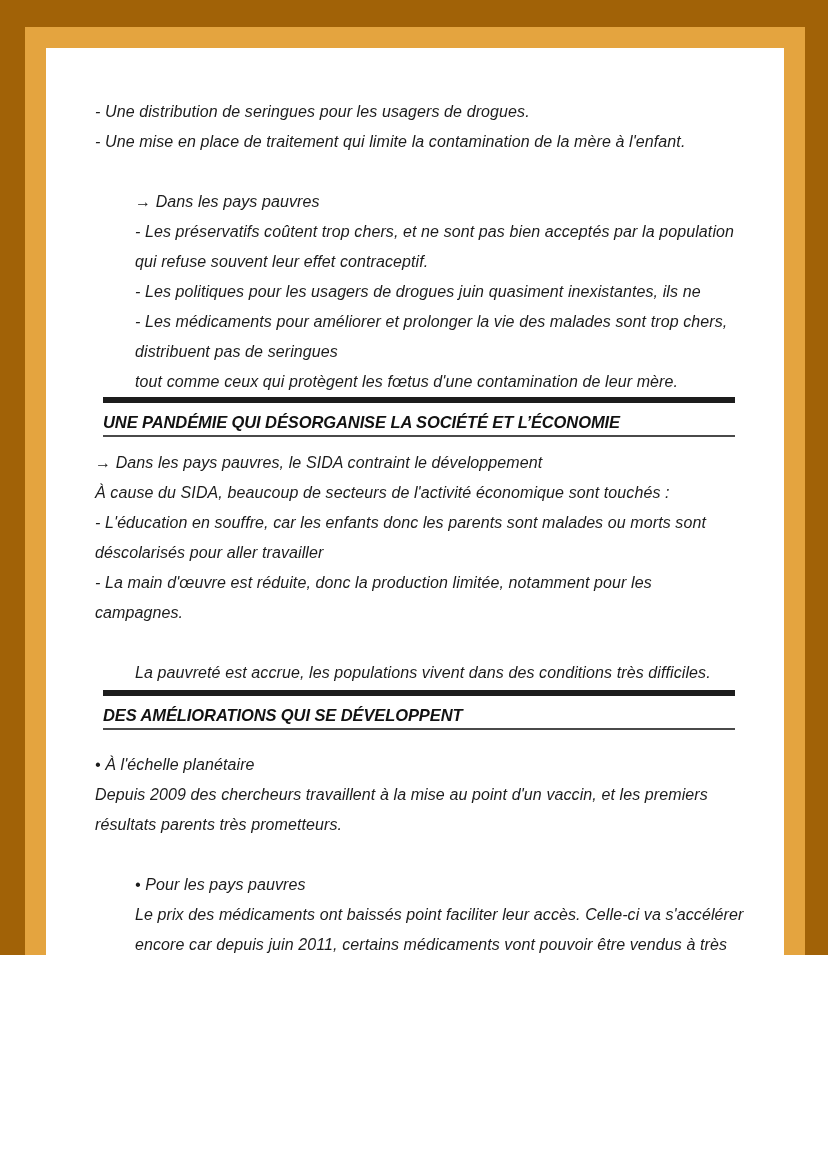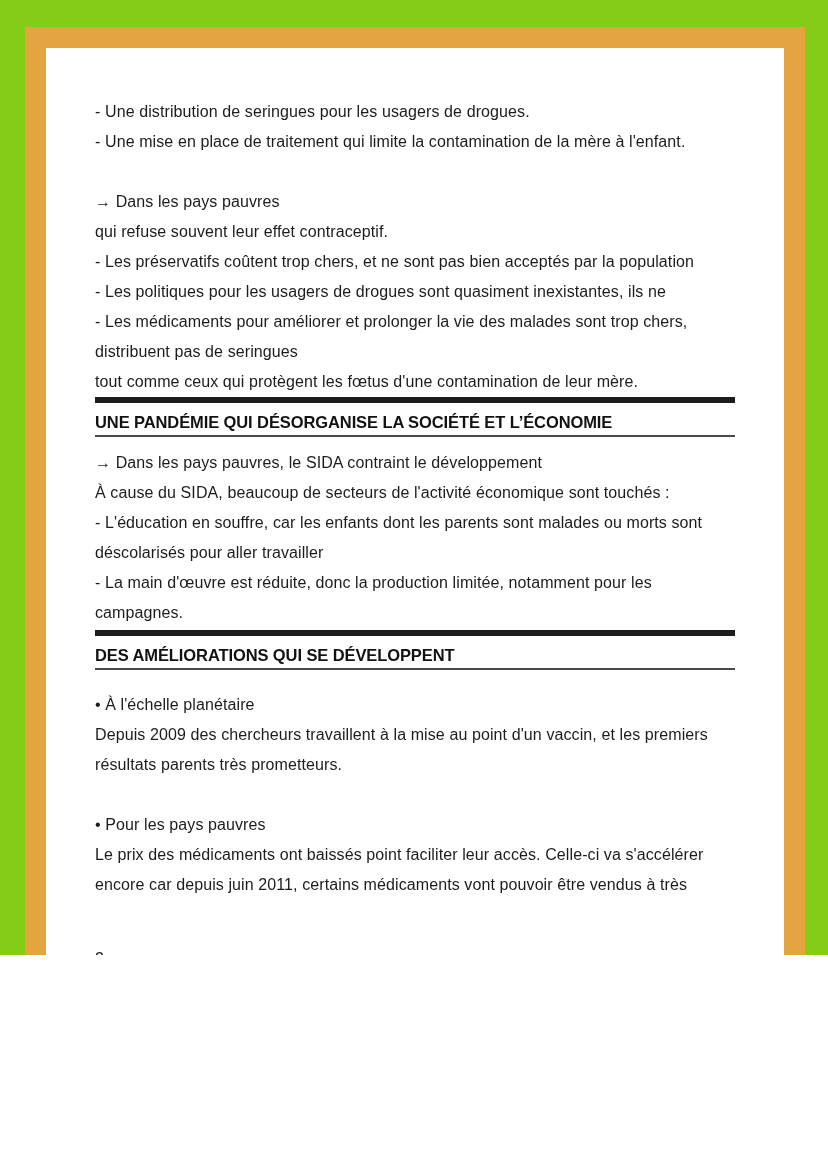--- a/index.html
+++ b/index.html
@@ -1,34 +1,35 @@
 <!DOCTYPE html>
 <html lang="fr" style="--frame-color: #E4A43F; --text-color: #1C1C1C; --rule-color: #1D1D1D;"><head>
 <meta charset="utf-8">
 <title>Document</title>
 <style>
   html,body{margin:0;padding:0;background:#ffffff;}
   .canvas{
-    position:relative;width:828px;height:955px;background:#84cc16;overflow:hidden;
+    position:relative;width:828px;height:955px;background:#a16207;overflow:hidden;
     font-family:"Liberation Sans",sans-serif;
+    font-style:italic;
   }
   .frame{
     position:absolute;left:25px;top:27px;width:780px;height:1117px;
     box-sizing:border-box;border:21px solid var(--frame-color,#E4A43F);background:#ffffff;
   }
   .text-col{
     position:absolute;left:95px;top:97px;width:640px;
     color:var(--text-color,#1C1C1C);font-size:16px;
   }
   .para{margin:0;}
   .line{height:30px;line-height:30px;white-space:nowrap;letter-spacing:0.1px;}
-  .gap-block{margin-top:30px;}
+  .gap-block{margin-top:30px;margin-left:40px;}
   .b-c{margin-top:11px;}
   .b-e{margin-top:20px;}
-  .heading-block{margin-top:0;}
+  .heading-block{margin-top:0;margin-left:8px;}
   .heading-block.h2{margin-top:2px;}
   .rule-thick{height:6px;background:var(--rule-color,#1D1D1D);}
   .heading-text{
     margin:0;padding:8px 0 2px 0;font-size:16.5px;font-weight:bold;line-height:22px;
     letter-spacing:-0.1px;color:#121212;white-space:nowrap;
   }
   .rule-thin{height:0;border-bottom:2px solid #4a4a4a;}
   .page-number{margin-top:44px;height:30px;line-height:30px;}
 </style>
 </head>
@@ -39,43 +40,46 @@
 
   <div class="text-col">
 
     <div class="para">
       <div class="line">- Une distribution de seringues pour les usagers de drogues.</div>
       <div class="line">- Une mise en place de traitement qui limite la contamination de la mère à l'enfant.</div>
     </div>
 
     <div class="para gap-block">
       <div class="line">→ Dans les pays pauvres</div>
+      <div class="line">- Les préservatifs coûtent trop chers, et ne sont pas bien acceptés par la population</div>
       <div class="line">qui refuse souvent leur effet contraceptif.</div>
-      <div class="line">- Les préservatifs coûtent trop chers, et ne sont pas bien acceptés par la population</div>
-      <div class="line">- Les politiques pour les usagers de drogues sont quasiment inexistantes, ils ne</div>
+      <div class="line">- Les politiques pour les usagers de drogues juin quasiment inexistantes, ils ne</div>
       <div class="line">- Les médicaments pour améliorer et prolonger la vie des malades sont trop chers,</div>
       <div class="line">distribuent pas de seringues</div>
       <div class="line">tout comme ceux qui protègent les fœtus d'une contamination de leur mère.</div>
     </div>
 
     <div class="heading-block">
       <div class="rule-thick"></div>
       <h2 class="heading-text">UNE PANDÉMIE QUI DÉSORGANISE LA SOCIÉTÉ ET L’ÉCONOMIE</h2>
       <div class="rule-thin"></div>
     </div>
 
     <div class="para b-c">
       <div class="line">→ Dans les pays pauvres, le SIDA contraint le développement</div>
       <div class="line">À cause du SIDA, beaucoup de secteurs de l'activité économique sont touchés :</div>
-      <div class="line">- L'éducation en souffre, car les enfants dont les parents sont malades ou morts sont</div>
+      <div class="line">- L'éducation en souffre, car les enfants donc les parents sont malades ou morts sont</div>
       <div class="line">déscolarisés pour aller travailler</div>
       <div class="line">- La main d'œuvre est réduite, donc la production limitée, notamment pour les</div>
       <div class="line">campagnes.</div>
     </div>
 
+    <div class="para gap-block">
+      <div class="line">La pauvreté est accrue, les populations vivent dans des conditions très difficiles.</div>
+    </div>
 
     <div class="heading-block h2">
       <div class="rule-thick"></div>
       <h2 class="heading-text">DES AMÉLIORATIONS QUI SE DÉVELOPPENT</h2>
       <div class="rule-thin"></div>
     </div>
 
     <div class="para b-e">
       <div class="line">• À l'échelle planétaire</div>
       <div class="line">Depuis 2009 des chercheurs travaillent à la mise au point d'un vaccin, et les premiers</div>

